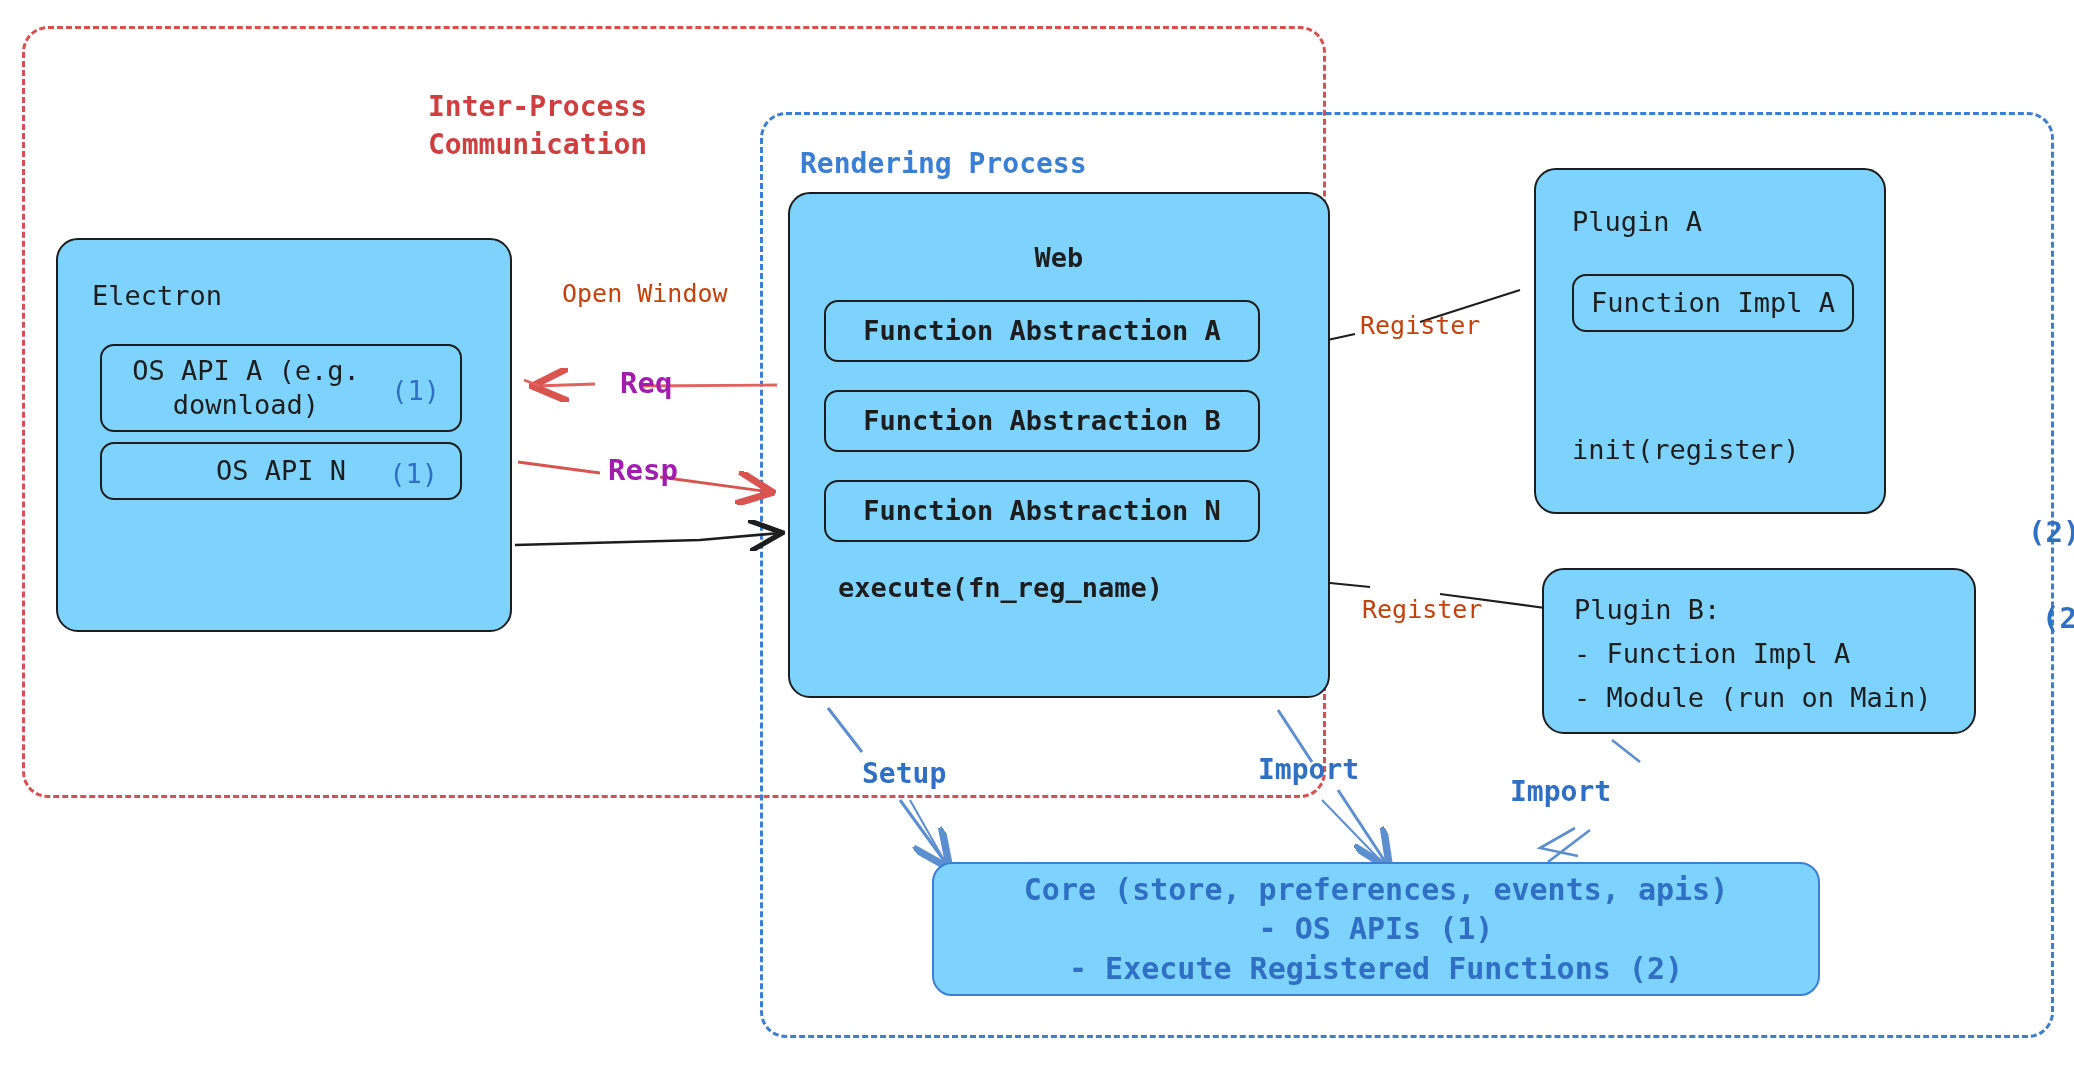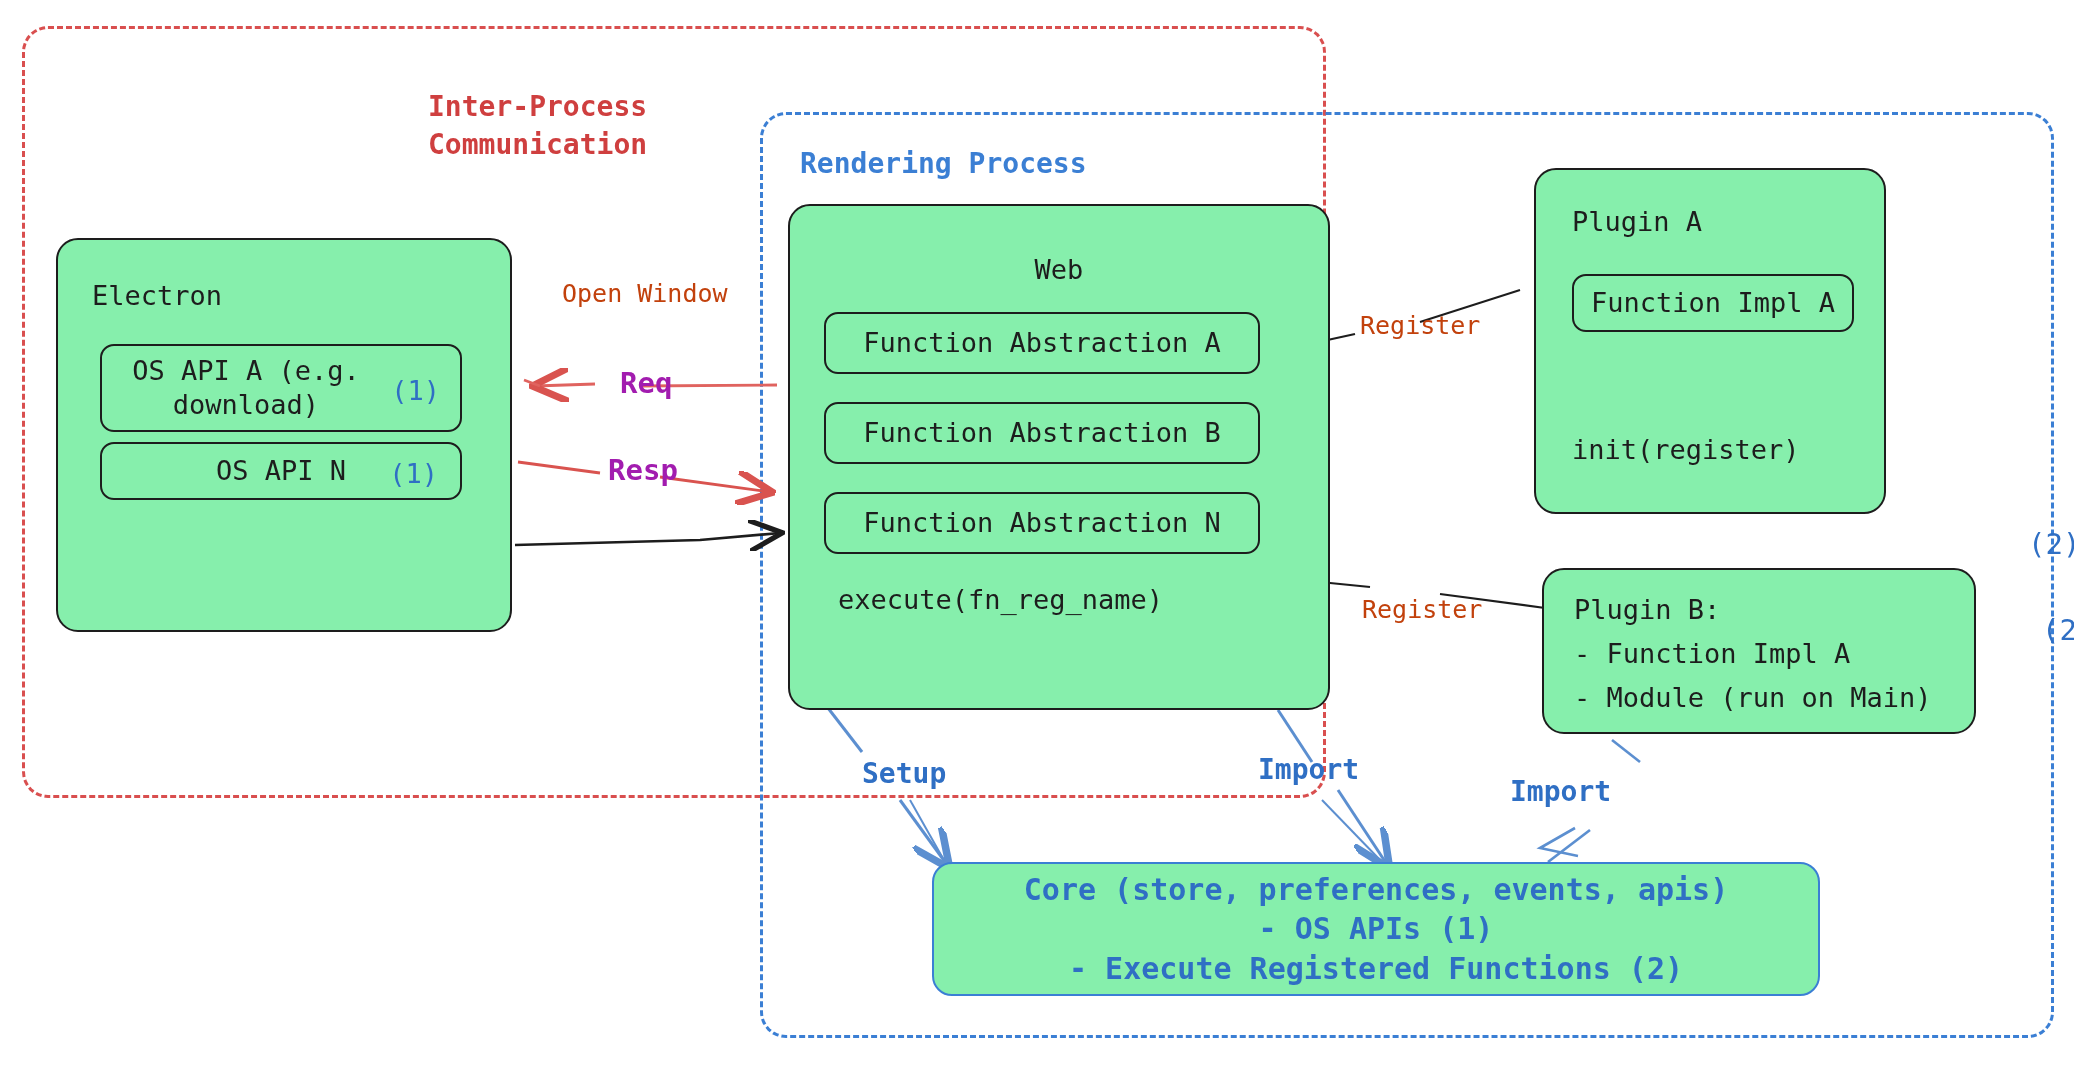--- a/index.html
+++ b/index.html
@@ -21,21 +21,21 @@
   
   .dashbox{position:absolute;border-radius:26px;}
   .dash-red{border:3px dashed #d94f4f;}
   .dash-blue{border:3px dashed #3b7fd4;}
 
   
   .box{
     position:absolute;
     border:2.5px solid #1d1d1d;
     border-radius:22px;
-    background:#86efac;
+    background:#7dd3fc;
   }
   .box.inner{border-width:2px;border-radius:14px;}
   .box.core{
     border:2.5px solid #3b7fd4;
     border-radius:20px;
   }
 
   .boxtitle{
     position:absolute;
     font-size:27px;
@@ -158,21 +158,21 @@
 download)</div>
       <div class="lbl" style="right:20px;top:28px;color:#2f6fc4;font-size:27px;">(1)</div>
     </div>
 
     <div class="box inner" style="left:42px;top:202px;width:358px;height:54px;">
       <div class="innerlabel" style="">OS API N</div>
       <div class="lbl" style="right:22px;top:13px;color:#2f6fc4;font-size:27px;">(1)</div>
     </div>
   </div>
 
-  <div class="box" style="left:788px;top:204px;width:538px;height:502px;">
+  <div class="box" style="left:788px;top:192px;width:538px;height:502px;font-weight:bold;">
     <div class="boxtitle" style="left:0;right:0;top:48px;text-align:center;">Web</div>
 
     <div class="box inner" style="left:34px;top:106px;width:432px;height:58px;">
       <div class="innerlabel">Function Abstraction A</div>
     </div>
     <div class="lbl" style="left:1238px;top:320px;color:#2f6fc4;font-size:29px;">(2)</div>
 
     <div class="box inner" style="left:34px;top:196px;width:432px;height:58px;">
       <div class="innerlabel">Function Abstraction B</div>
     </div>

